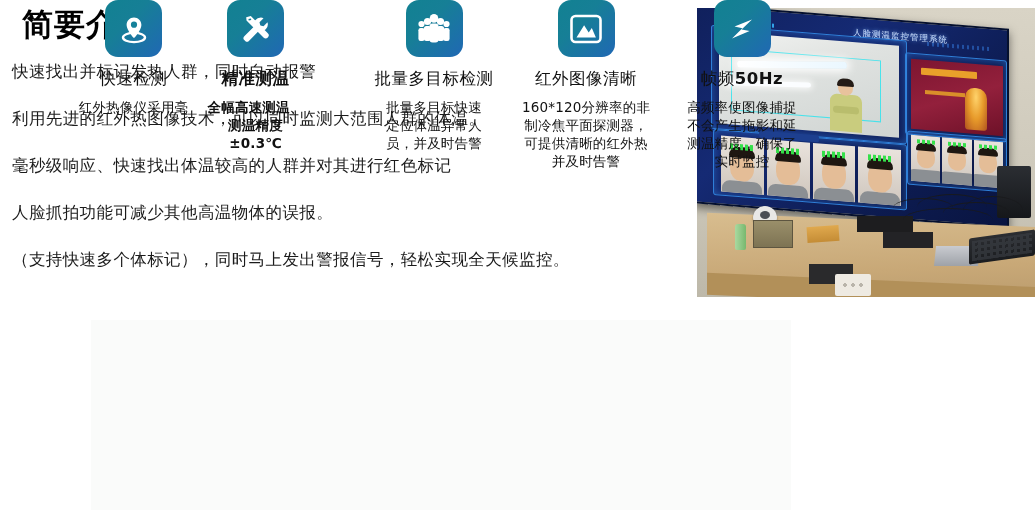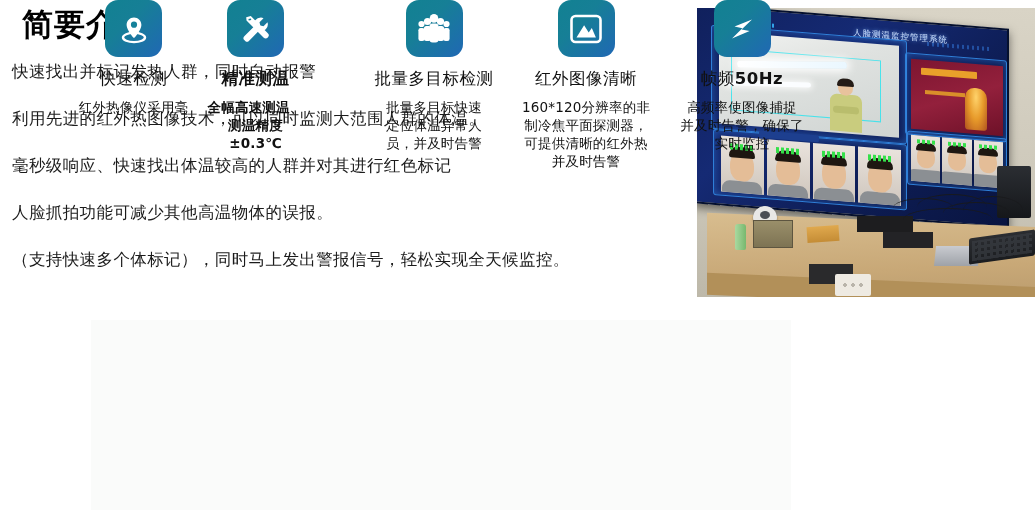--- a/index.html
+++ b/index.html
@@ -391,18 +391,19 @@
 
   <div class="feature" id="feat-4">
     <div class="feature-icon">
       <svg width="34" height="34" viewBox="0 0 34 34">
         <path d="M27 7.5L9.5 14.6l7.9 1.6L7 26.5l17.6-7.4-8-1.5z" fill="#fff"></path>
       </svg>
     </div>
     <div class="feature-title"><span>帧频</span><b>50Hz</b></div>
     <div class="feature-desc">
       <div>高频率使图像捕捉</div>
-      <div>并及时告警，确保了</div>
+      <div>不会产生拖影和延</div>
+      <div>测温精度，确保了</div>
       <div>实时监控</div>
     </div>
   </div>
 
 </div>
 
 </body></html>

